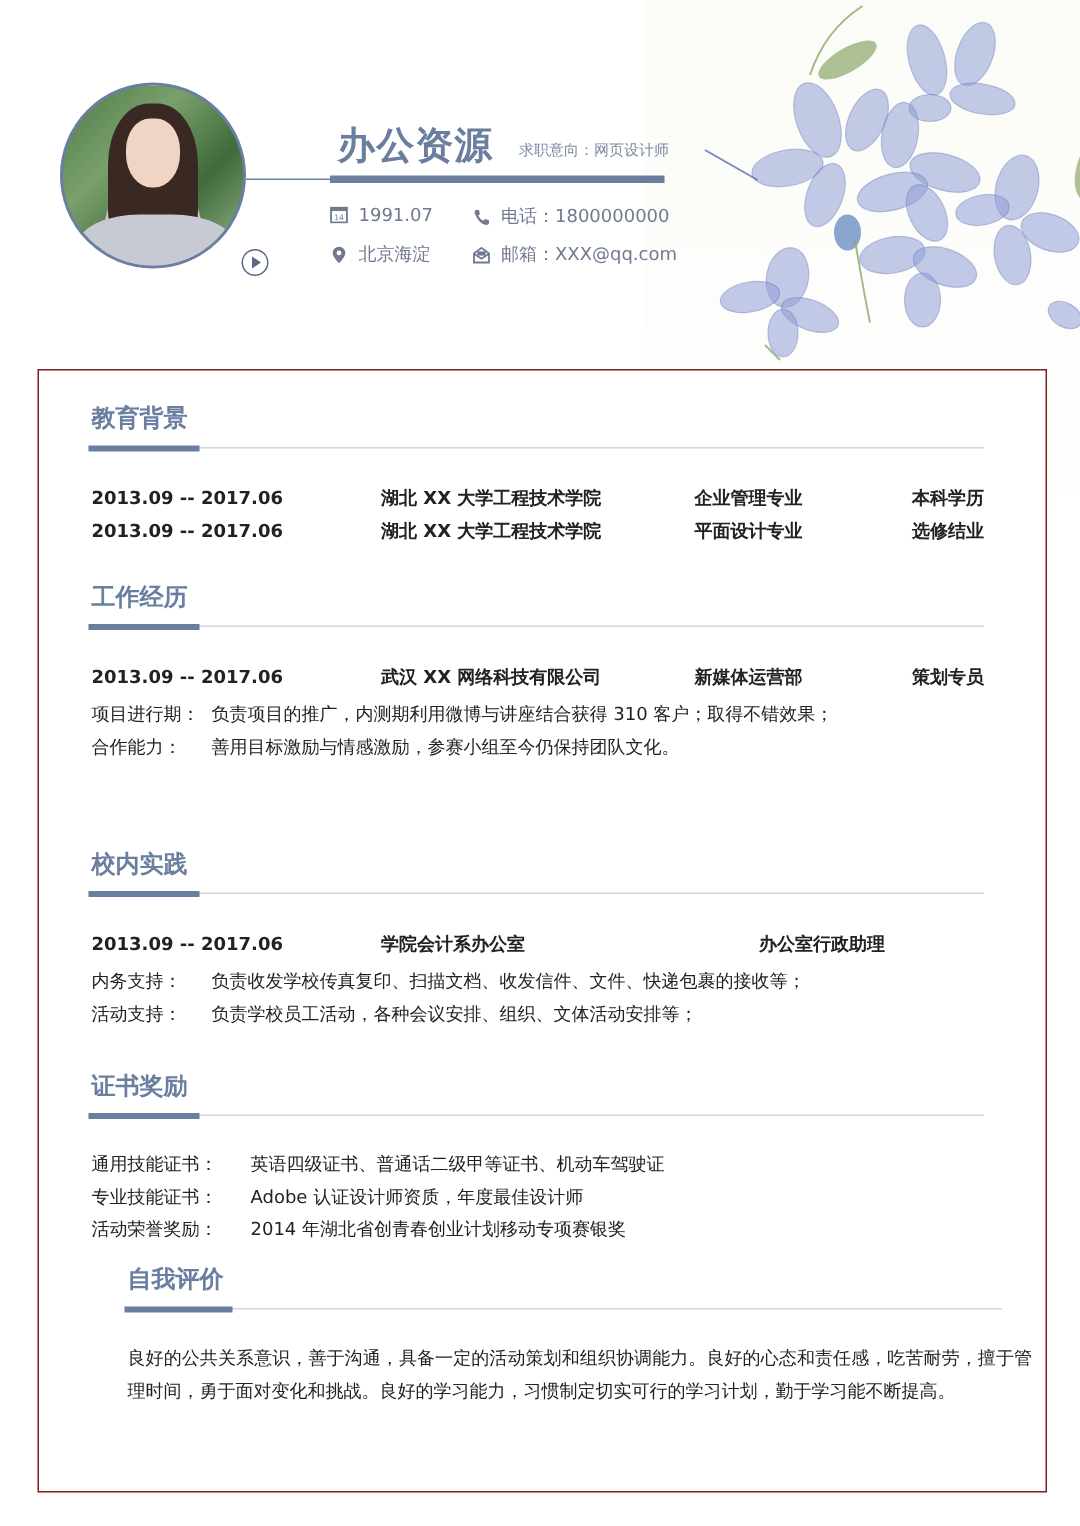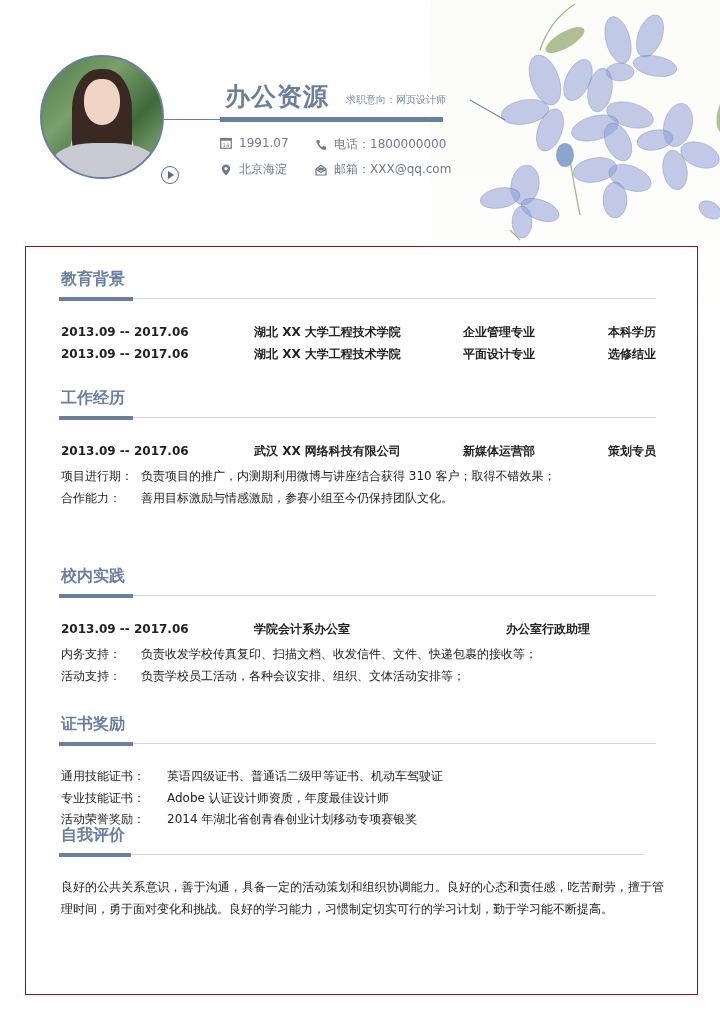--- a/index.html
+++ b/index.html
@@ -274,21 +274,21 @@
     <div class="detail cert">
       <span class="lbl">专业技能证书：</span>
       <span class="val">Adobe 认证设计师资质，年度最佳设计师</span>
     </div>
     <div class="detail cert">
       <span class="lbl">活动荣誉奖励：</span>
       <span class="val">2014 年湖北省创青春创业计划移动专项赛银奖</span>
     </div>
   </div>
 
-  <div class="section" style="top:576px; width:585px;">
+  <div class="section" style="top:594px; width:585px;margin-left:24px;">
     <div class="sec-title">自我评价</div>
     <div class="sec-rule">
         <div class="thin"></div>
         <div class="thick" style="width:72px"></div>
       </div>
     <div style="height:20px"></div>
     <p class="para">良好的公共关系意识，善于沟通，具备一定的活动策划和组织协调能力。良好的心态和责任感，吃苦耐劳，擅于管理时间，勇于面对变化和挑战。良好的学习能力，习惯制定切实可行的学习计划，勤于学习能不断提高。</p>
   </div>
 </div>
 

